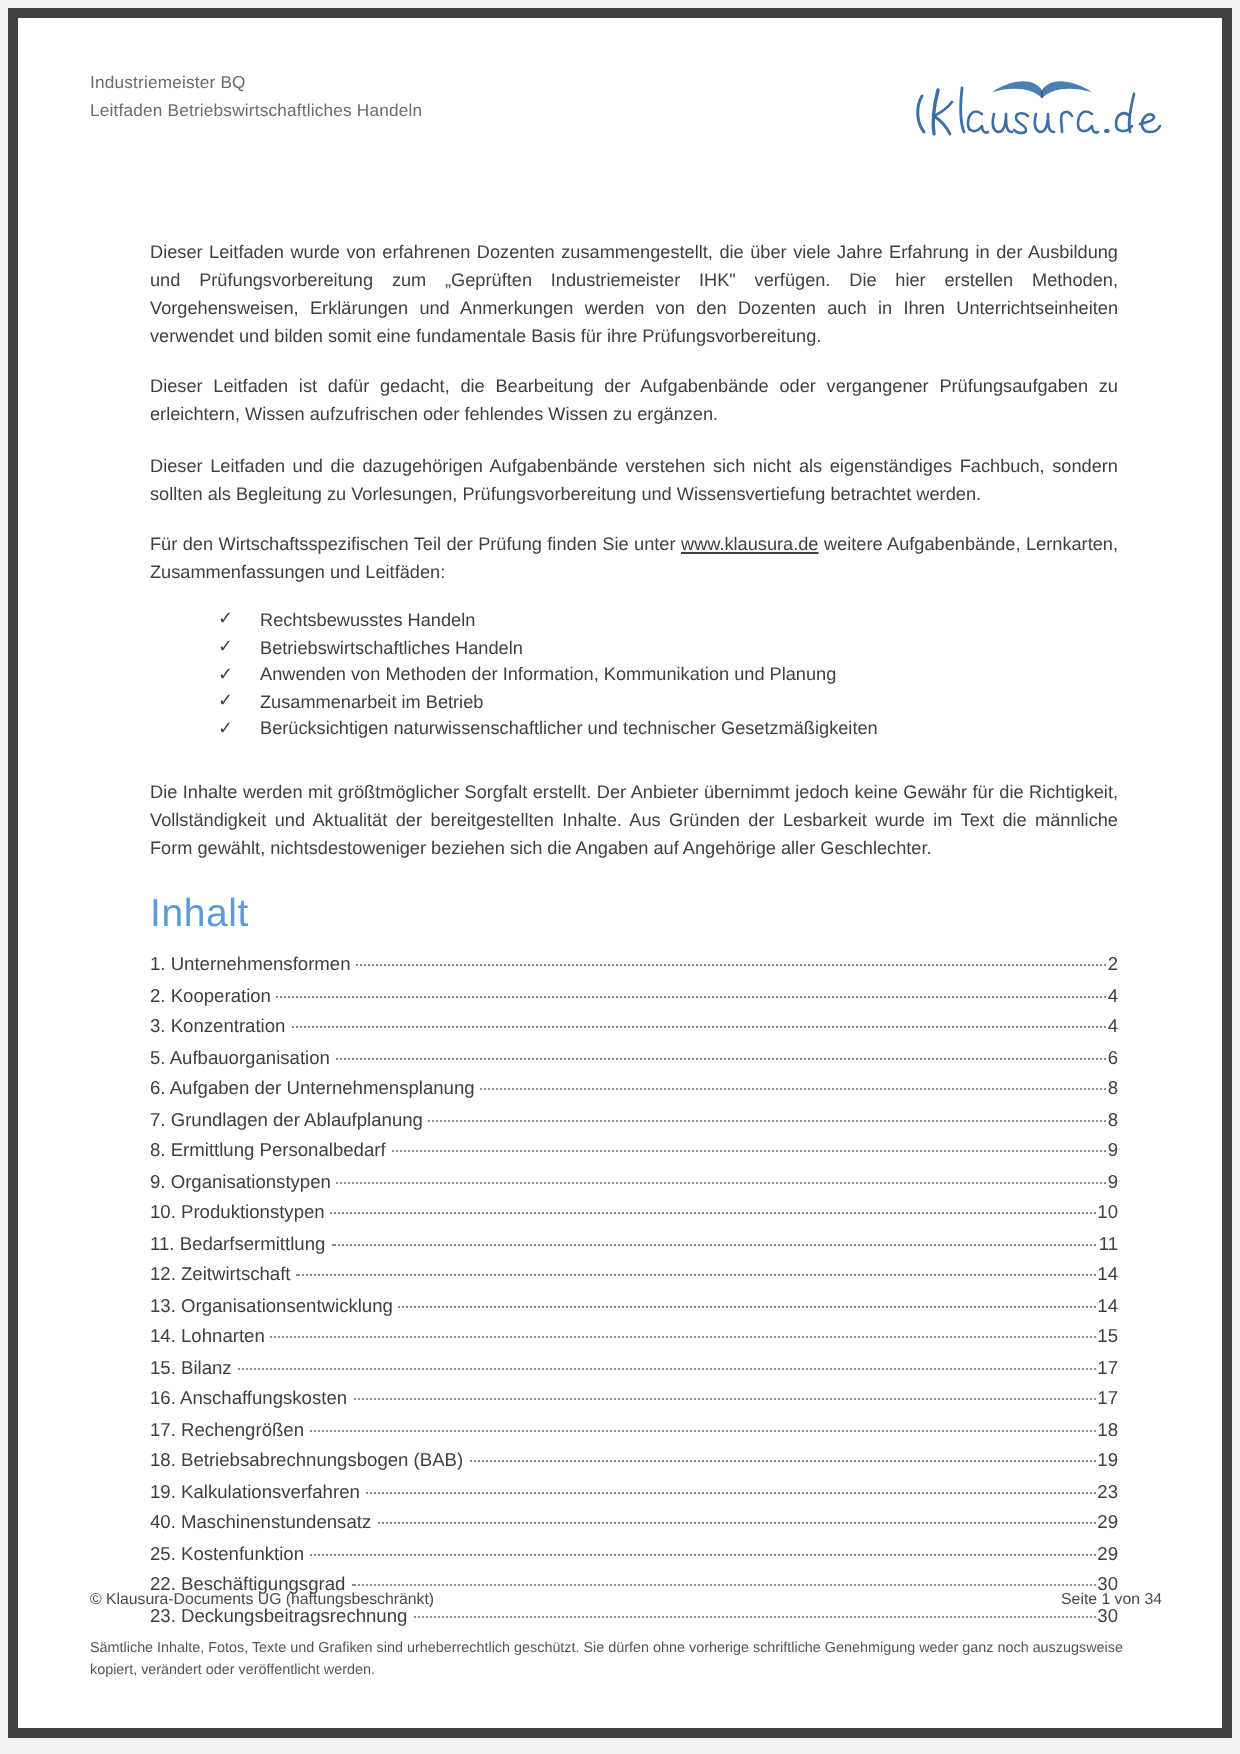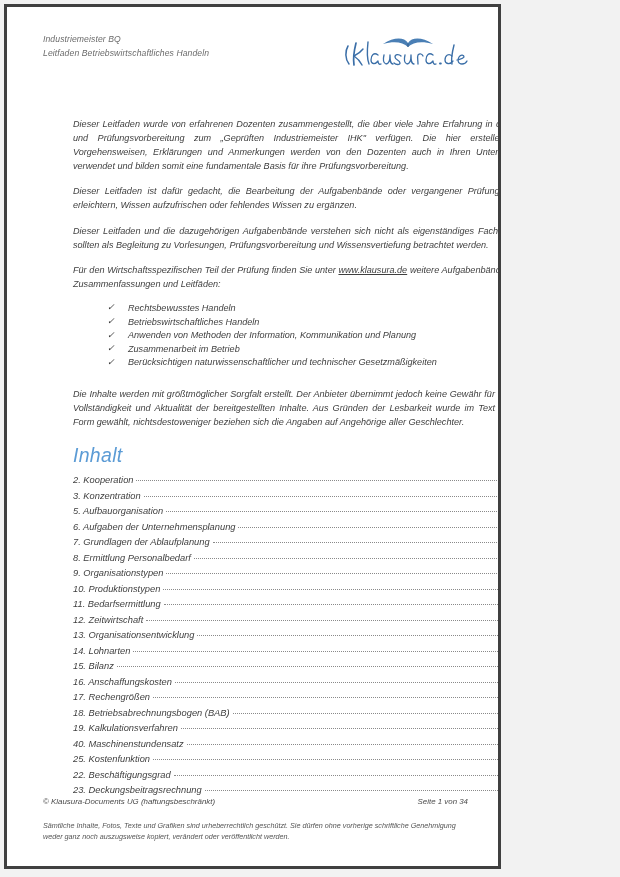--- a/index.html
+++ b/index.html
@@ -17,27 +17,26 @@
     position: relative;
     width: 620px;
     height: 877px;
     background: #f2f2f2;
     box-sizing: border-box;
   }
   .page-sheet {
     position: absolute;
     left: 4px;
     top: 4px;
-    width: 497px;
+    width: 612px;
     height: 865px;
     background: #ffffff;
-    border: 3px solid #404040;
+    border: 5px solid #404040;
     box-sizing: border-box;
     overflow: hidden;
-    font-style: italic;
   }
 
   
   .doc-header {
     position: absolute;
     left: 0; top: 0; right: 0;
     height: 78px;
   }
   .header-lines {
     position: absolute;
@@ -248,20 +247,25 @@
         <li><span class="check-icon">✓</span><span>Zusammenarbeit im Betrieb</span></li>
         <li><span class="check-icon">✓</span><span>Berücksichtigen naturwissenschaftlicher und technischer Gesetzmäßigkeiten</span></li>
       </ul>
 
       <p class="disclaimer-par">Die Inhalte werden mit größtmöglicher Sorgfalt erstellt. Der Anbieter übernimmt jedoch keine Gewähr für die Richtigkeit, Vollständigkeit und Aktualität der bereitgestellten Inhalte. Aus Gründen der Lesbarkeit wurde im Text die männliche Form gewählt, nichtsdestoweniger beziehen sich die Angaben auf Angehörige aller Geschlechter.</p>
 
       <h1 class="section-heading inhalt">Inhalt</h1>
 
       <div class="toc">
         <div class="toc-entry">
+            <span class="toc-title">1. Unternehmensformen</span>
+            <span class="toc-leader"></span>
+            <span class="toc-page">2</span>
+          </div>
+        <div class="toc-entry">
             <span class="toc-title">2. Kooperation</span>
             <span class="toc-leader"></span>
             <span class="toc-page">4</span>
           </div>
         <div class="toc-entry">
             <span class="toc-title">3. Konzentration</span>
             <span class="toc-leader"></span>
             <span class="toc-page">4</span>
           </div>
         <div class="toc-entry">

